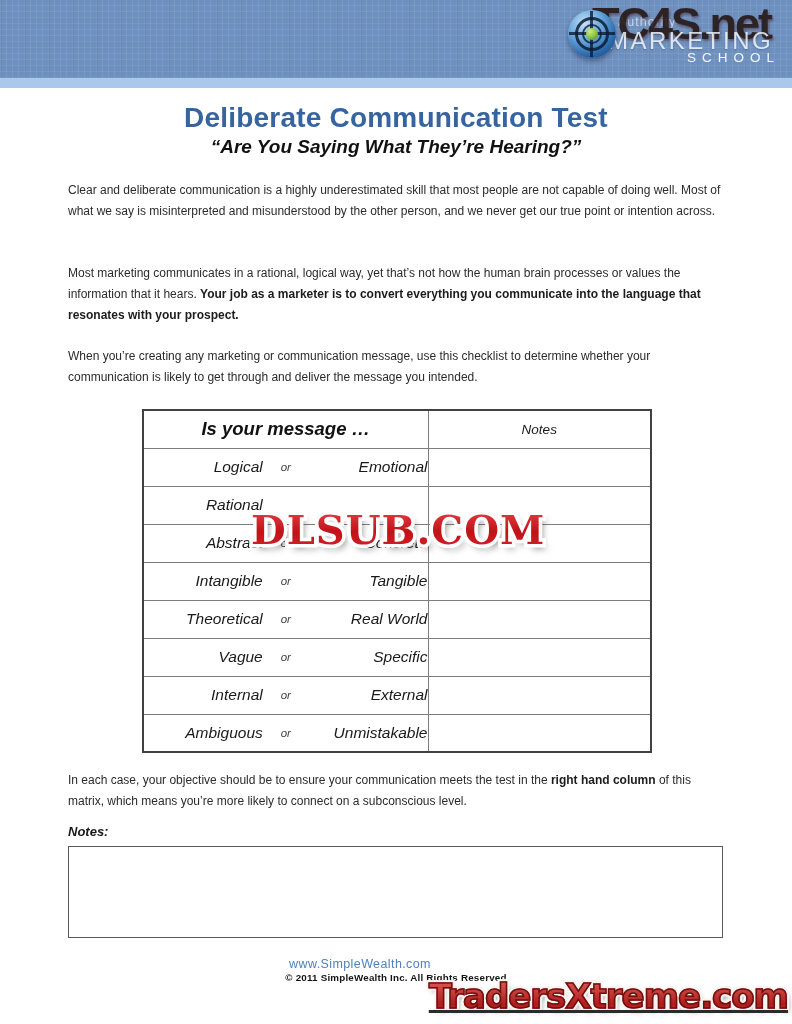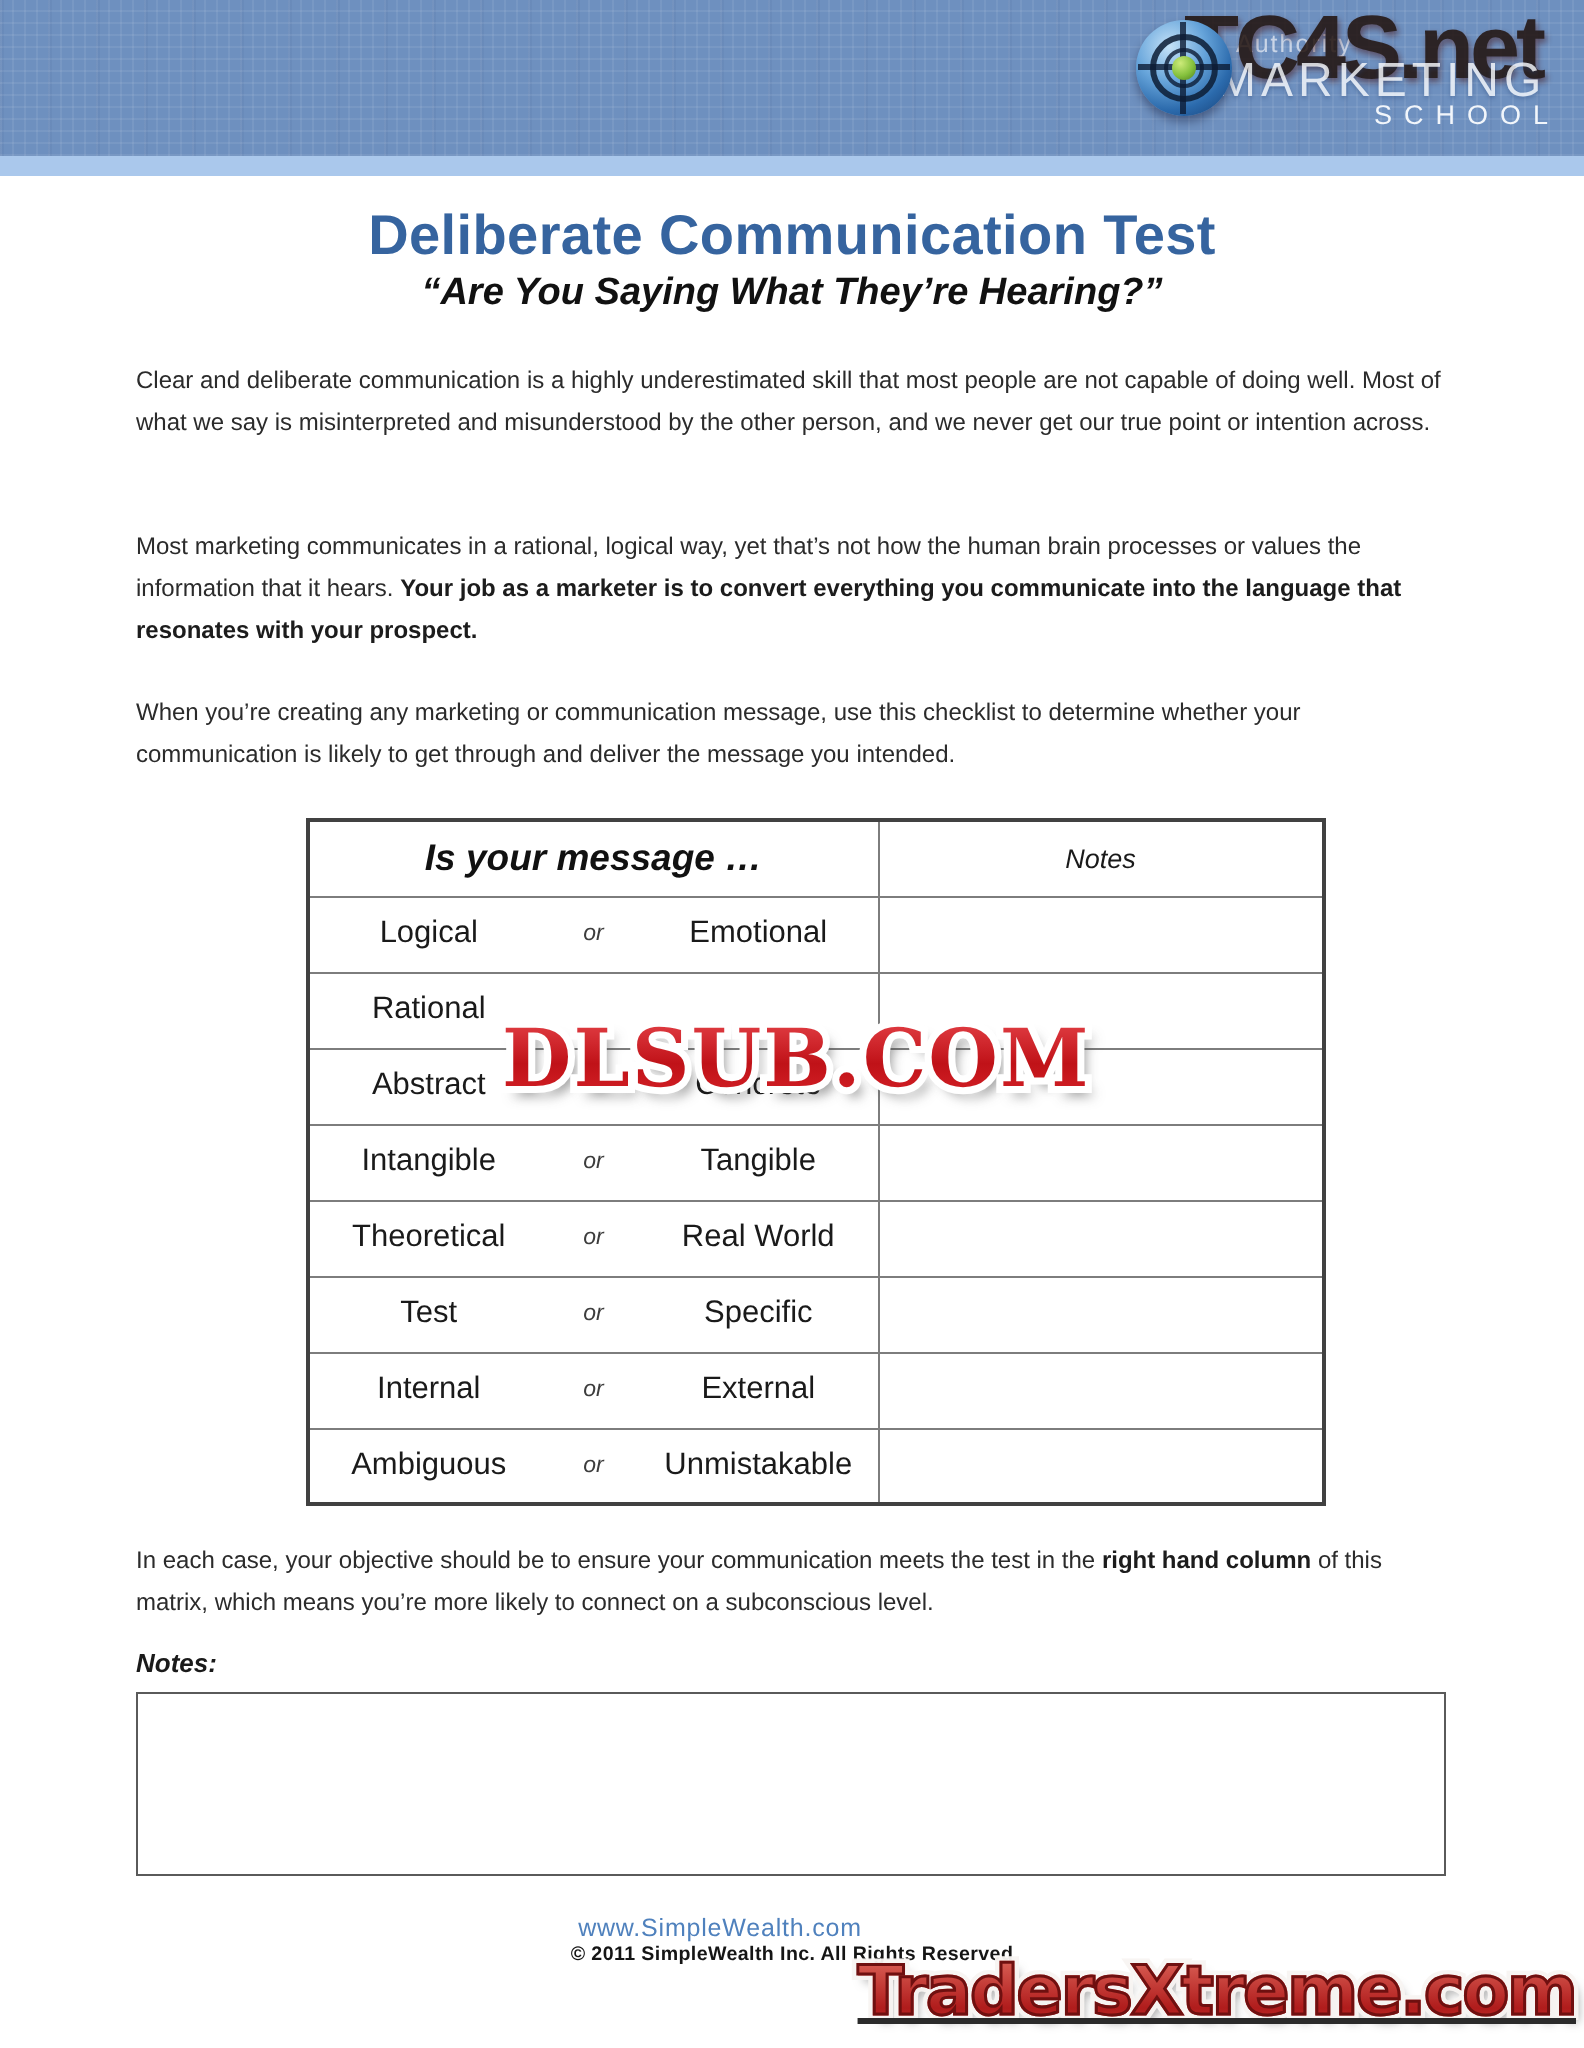--- a/index.html
+++ b/index.html
@@ -75,36 +75,36 @@
   
   .para { position:absolute; left:68px; width:658px; font-size:12px; line-height:21px; color:#2b2b2b; }
   .p1 { top:180px; }
   .p2 { top:263px; }
   .p3 { top:346px; }
   .p4 { top:770px; }
   .bold-seg { font-weight:bold; color:#1c1c1c; }
 
   
   table.matrix {
-    position:absolute; top:409px; left:153px; width:508px;
+    position:absolute; top:409px; left:142px; width:508px;
     border-collapse:collapse; table-layout:fixed;
     border:2px solid #414141;
   }
   table.matrix td, table.matrix th { border:1px solid #7d7d7d; padding:0; }
   col.c-left  { width:285px; }
   col.c-right { width:223px; }
   tr.hdr th { height:38px; vertical-align:middle; }
   .hdr-left  { font-size:18.5px; font-weight:bold; font-style:italic; color:#111; text-align:center; }
   .hdr-right { font-size:13.5px; font-style:italic; font-weight:normal; color:#1a1a1a; text-align:center; }
   tr.row td { height:38px; vertical-align:middle; }
   .pair {
     display:grid; grid-template-columns:1fr 46px 1fr; align-items:center;
     font-size:15.5px; color:#1a1a1a;
   }
-  .pair .w { text-align:center; }
+  .pair .w { text-align:right;font-style:italic; }
   .pair .or { text-align:center; font-size:11.5px; font-style:italic; color:#3d3d3d; }
   .notes-cell { background:#ffffff; }
 
   
   .notes-label {
     position:absolute; top:824px; left:68px;
     font-size:13px; font-style:italic; font-weight:bold; color:#1a1a1a;
   }
   .notes-box {
     position:absolute; top:846px; left:68px; width:655px; height:92px;
@@ -239,21 +239,21 @@
             <span class="w">Theoretical</span>
             <span class="or">or</span>
             <span class="w">Real World</span>
           </div>
         </td>
     <td class="notes-cell"></td>
   </tr>
   <tr class="row">
     <td>
           <div class="pair">
-            <span class="w">Test</span>
+            <span class="w">Vague</span>
             <span class="or">or</span>
             <span class="w">Specific</span>
           </div>
         </td>
     <td class="notes-cell"></td>
   </tr>
   <tr class="row">
     <td>
           <div class="pair">
             <span class="w">Internal</span>

